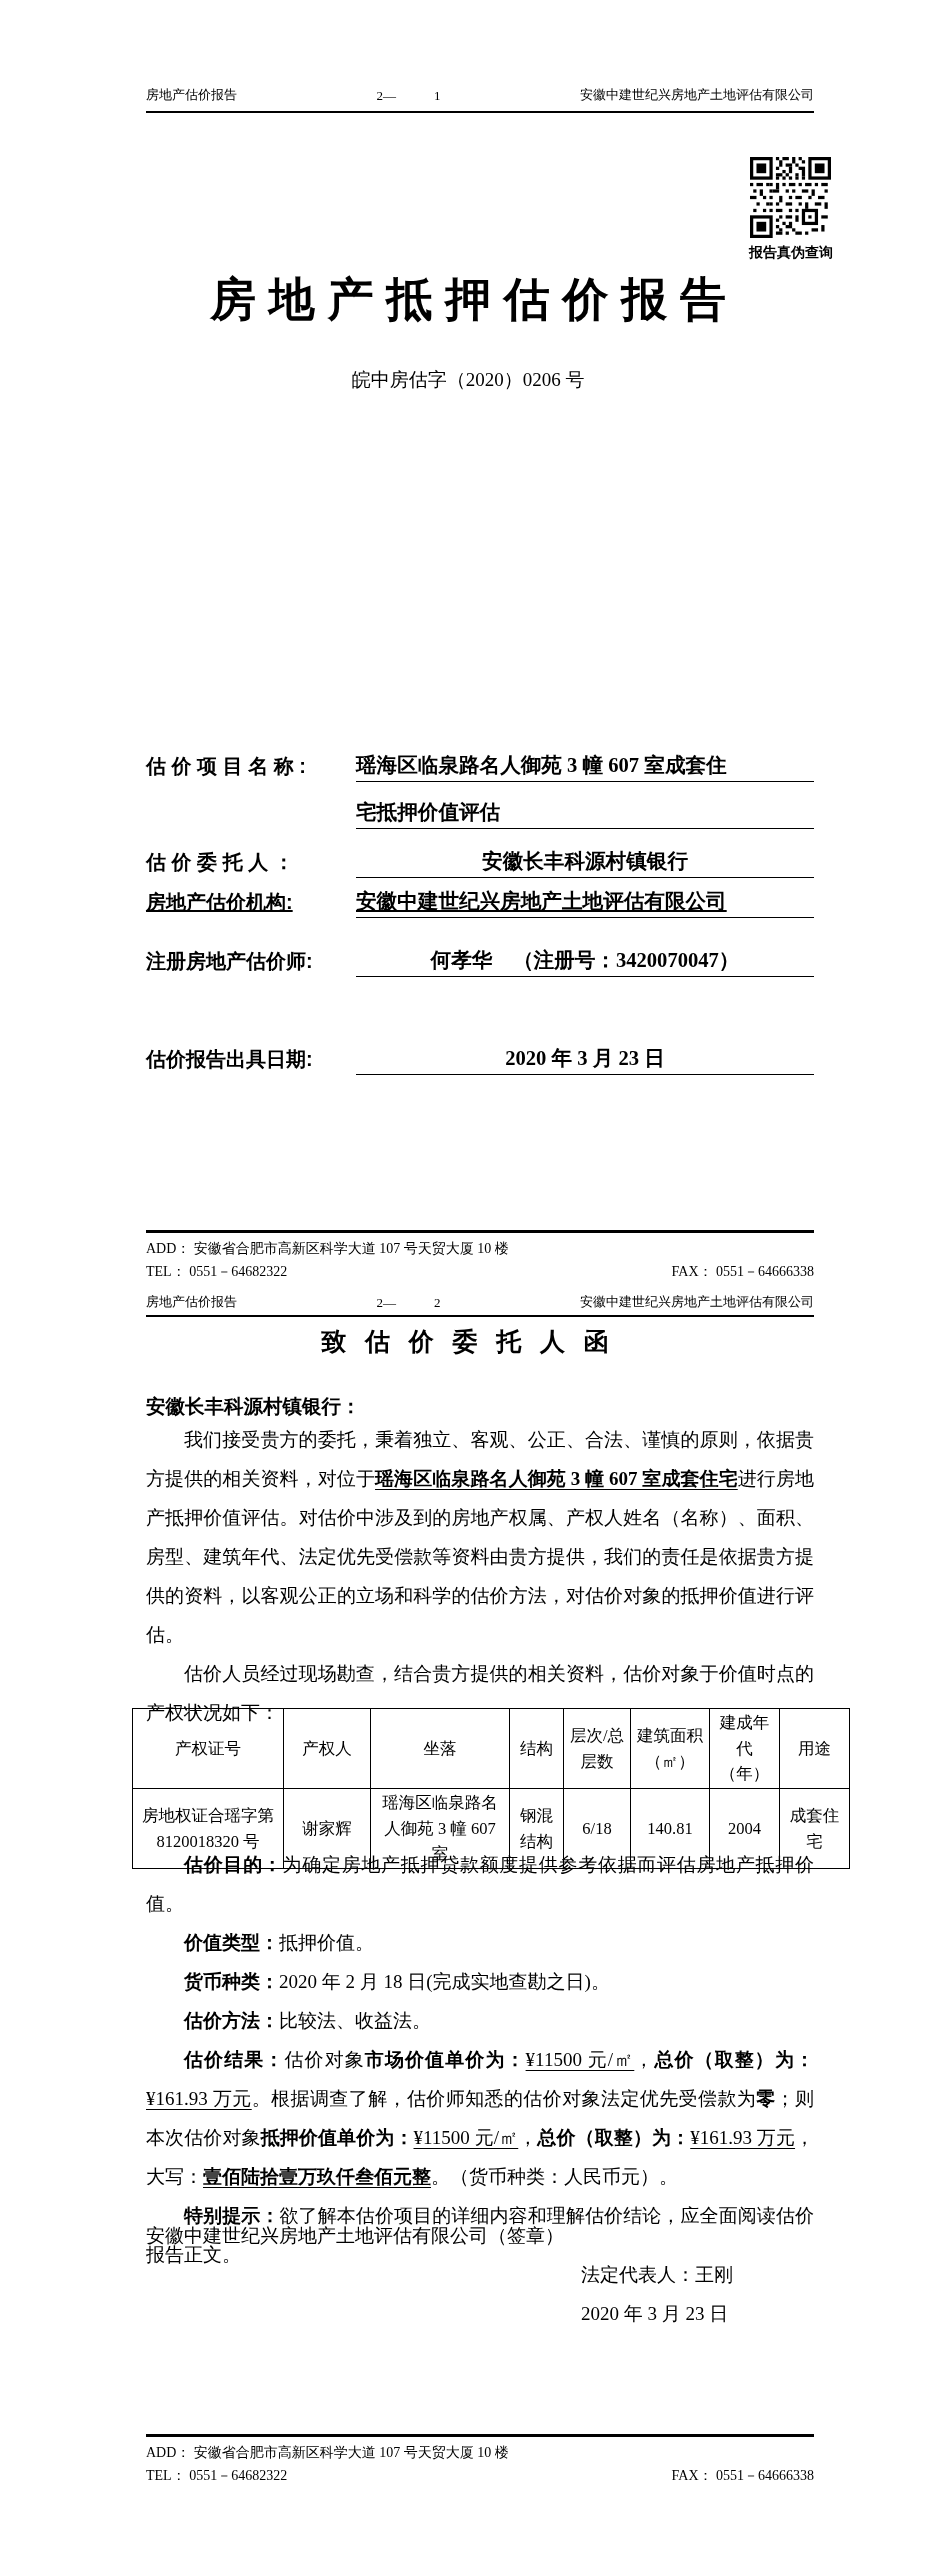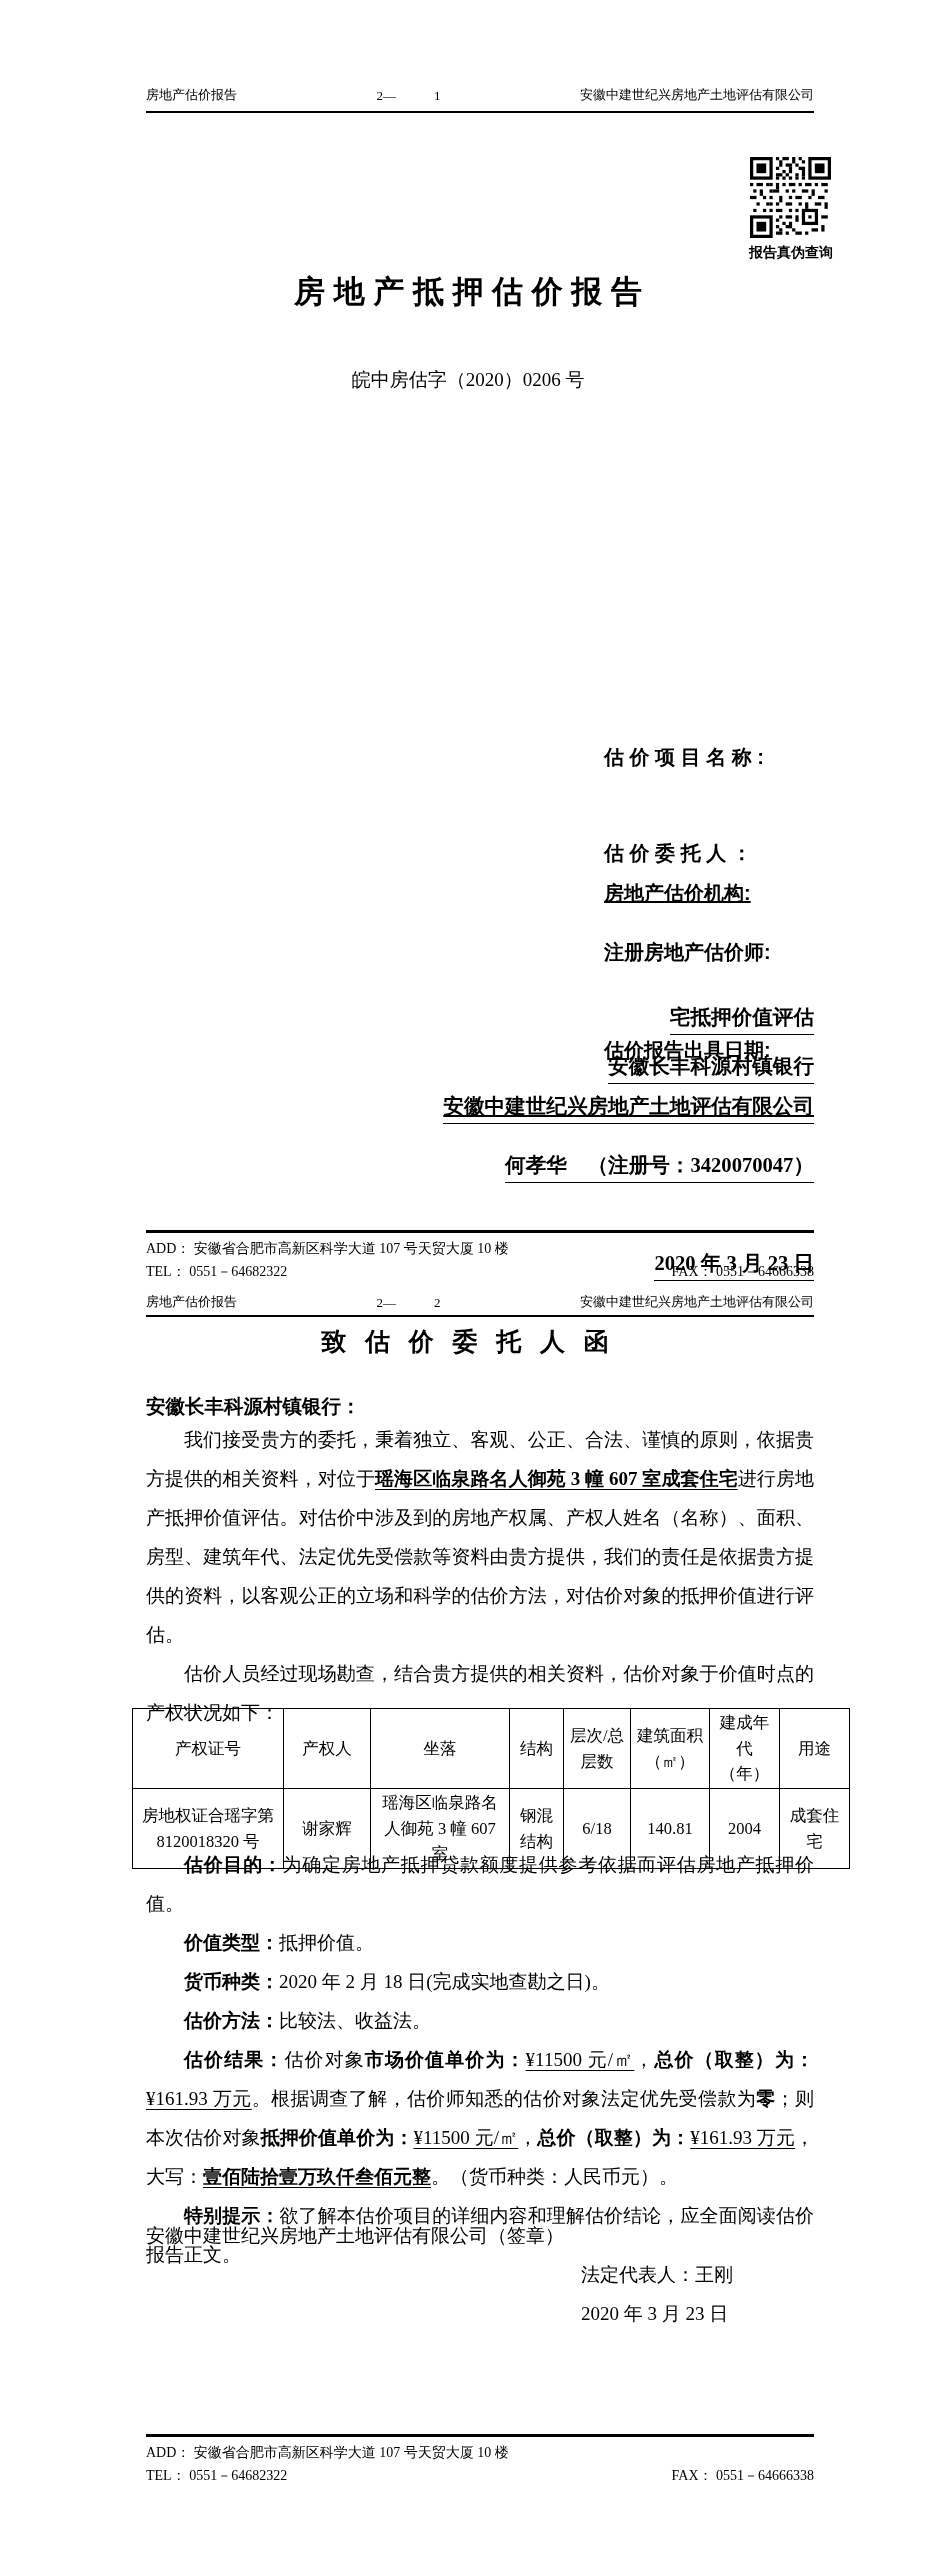--- a/index.html
+++ b/index.html
@@ -10,24 +10,24 @@
   .b{font-weight:bold;}
   .u{text-decoration:underline;text-underline-offset:4.1px;text-decoration-thickness:1.2px;}
   
   .runhdr{display:flex;justify-content:space-between;align-items:flex-end;font-size:13px;}
   .runhdr .mid{display:flex;gap:38px;}
   .rule{position:absolute;background:#000;}
   
   .qr{position:absolute;left:750px;top:157px;width:81px;height:81px;}
   .qrcap{position:absolute;left:735px;top:244px;width:112px;text-align:center;
          font-size:14px;font-family:"Liberation Sans",sans-serif;font-weight:bold;}
-  .maintitle{position:absolute;left:0;top:259px;width:936px;text-align:center;
-             font-family:"Liberation Sans",sans-serif;font-weight:bold;font-size:31px;line-height:65px;white-space:pre;}
+  .maintitle{position:absolute;left:0;top:267px;width:936px;text-align:center;
+             font-family:"Liberation Sans",sans-serif;font-weight:bold;font-size:46px;line-height:65px;white-space:pre;}
   .docno{position:absolute;left:0;top:367px;width:936px;text-align:center;font-size:19px;}
-  .fline{position:absolute;left:146px;width:668px;height:38px;display:flex;align-items:flex-end;font-size:20.6px;flex-direction:column;}
+  .fline{position:absolute;left:146px;width:668px;height:38px;display:flex;align-items:flex-end;font-size:20.6px;}
   .flabel{width:210px;flex:0 0 210px;font-family:"Liberation Sans",sans-serif;font-weight:bold;font-size:20px;
           white-space:pre;padding-bottom:2.4px;}
   .fvalue{flex:1;border-bottom:1.8px solid #000;font-weight:bold;padding-bottom:2.4px;white-space:nowrap;}
   .fvalue.center{text-align:center;}
   
   .ftline{font-size:14px;}
   .ftrow{display:flex;justify-content:space-between;font-size:14px;}
   
   .lettertitle{position:absolute;left:0;top:1325px;width:936px;text-align:center;
                font-family:"Liberation Sans",sans-serif;font-weight:bold;font-size:25px;letter-spacing:5.9px;white-space:pre;}
@@ -161,20 +161,21 @@
     <rect x="17" y="17" width="3" height="3" fill="#fff"></rect>
     <rect x="18" y="18" width="1" height="1" fill="#000"></rect>
   </svg>
   <div class="qrcap">报告真伪查询</div>
 
   <div class="maintitle">房 地 产 抵 押 估 价 报 告</div>
   <div class="docno">皖中房估字（2020）0206 号</div>
 
   <div class="fline" style="top:744px;">
     <span class="flabel">估 价 项 目 名 称 :</span>
+    <span class="fvalue">瑶海区临泉路名人御苑 3 幢 607 室成套住</span>
   </div>
   <div class="fline" style="top:791px;">
     <span class="flabel"></span>
     <span class="fvalue">宅抵押价值评估</span>
   </div>
   <div class="fline" style="top:840px;">
     <span class="flabel">估 价 委 托 人 ：</span>
     <span class="fvalue center">安徽长丰科源村镇银行</span>
   </div>
   <div class="fline" style="top:880px;text-decoration:underline;">

